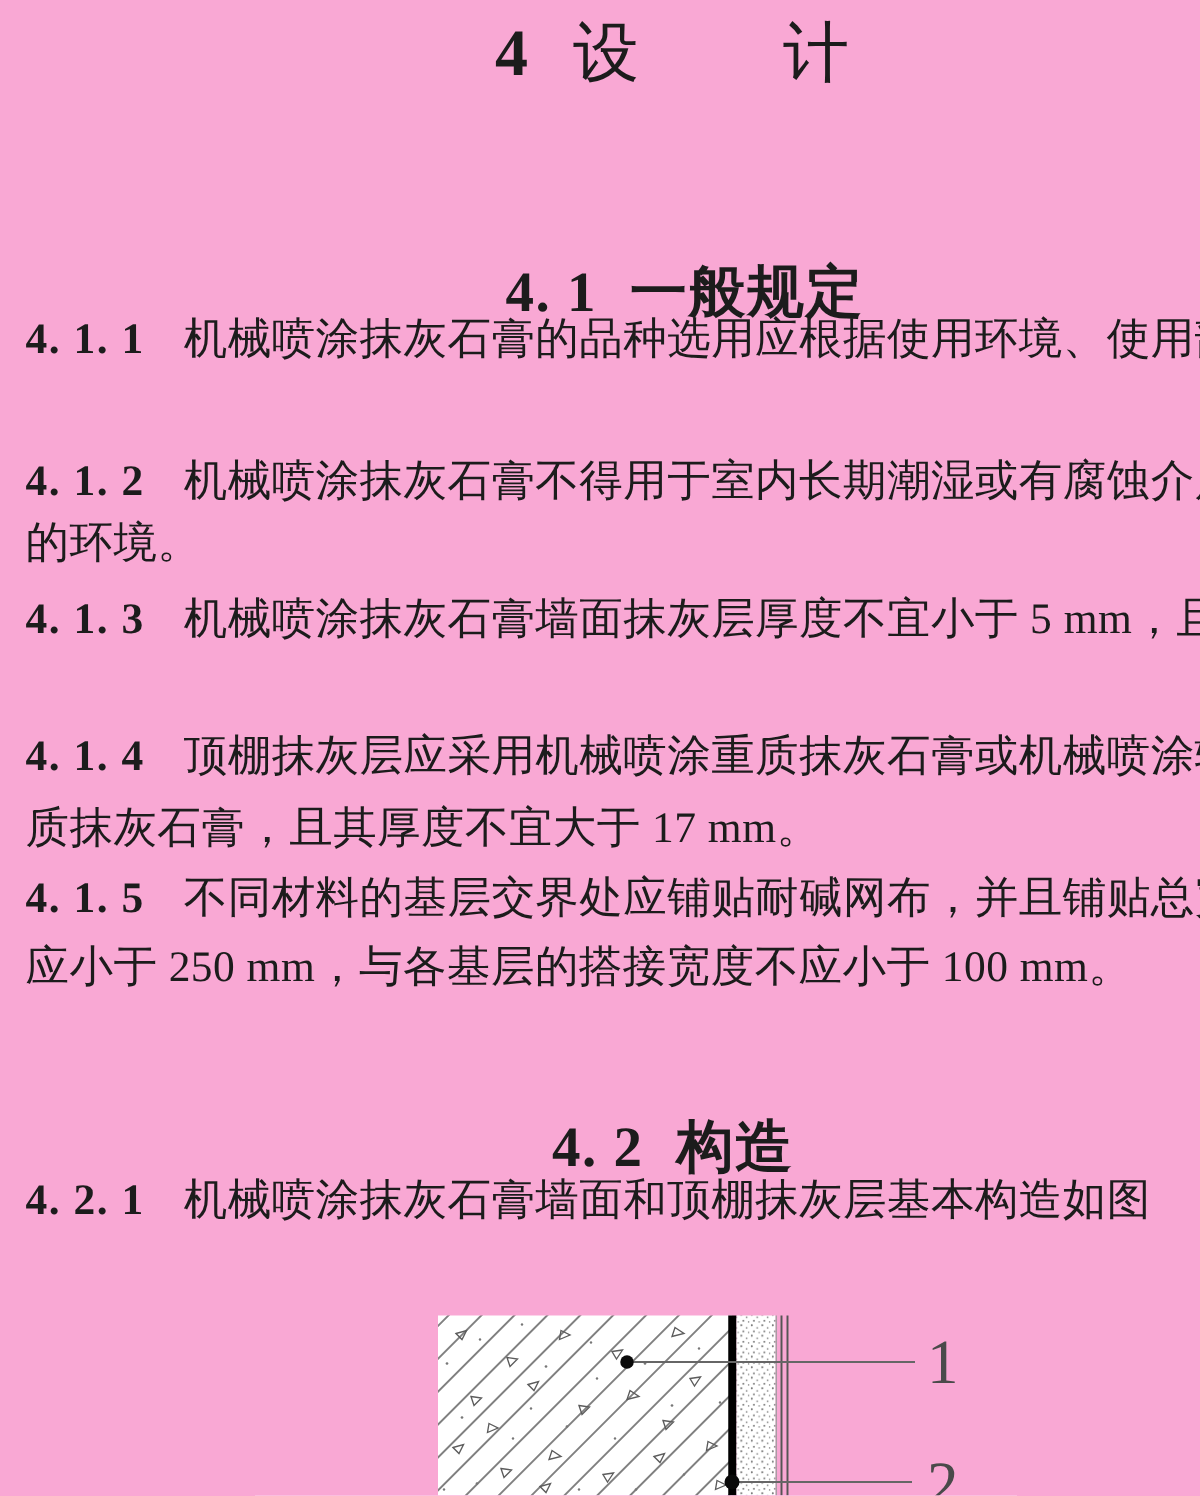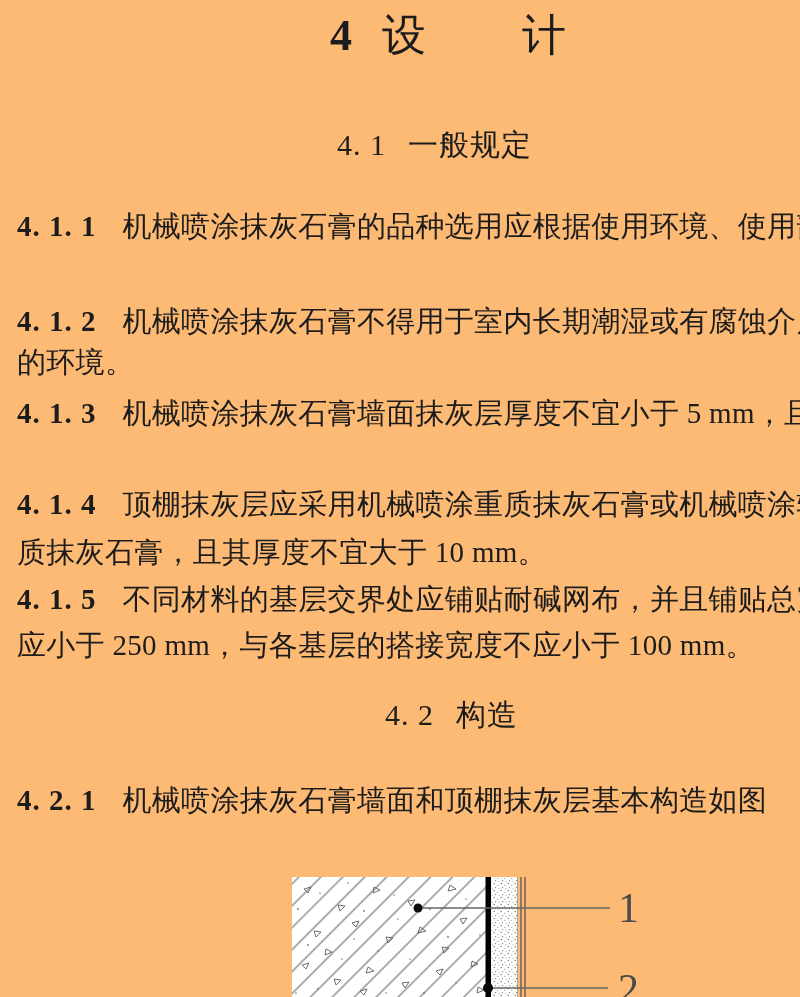--- a/index.html
+++ b/index.html
@@ -7,46 +7,46 @@
     width:800px;height:997px;
     background:#ffffff;
     font-family:"Liberation Serif","DejaVu Serif",serif;
     color:#1c1c1c;
     overflow:hidden;
     position:relative;
   }
   .page{
     position:absolute;left:0;top:0;
     width:800px;height:997px;
-    overflow:hidden;background:#fdba74;
+    overflow:hidden;background:#f9a8d4;
   }
   
   .chapter-title{
     position:absolute;left:330px;top:12px;
     white-space:nowrap;
     font-size:44px;line-height:1.1;
   }
   .chapter-title .ch-num{font-weight:700;}
   .chapter-title .ch-c1{margin-left:30px;}
   .chapter-title .ch-c2{margin-left:96px;}
   
   .sec-heading{
     position:absolute;white-space:nowrap;
-    font-size:30px;line-height:1.1;font-weight:400;
+    font-size:38px;line-height:1.1;font-weight:700;margin-top:47px;
   }
   .sec-heading .sec-num{
     font-family:"Liberation Serif","DejaVu Serif",serif;
     letter-spacing:1px;
   }
   .sec-heading .sec-title{
     font-family:"Liberation Sans","DejaVu Sans",sans-serif;
     margin-left:22px;letter-spacing:1px;
   }
   .sec-41{left:337px;top:128px;}
-  .sec-42{left:385px;top:698px;}
+  .sec-42{left:368px;top:698px;}
   
   .line{
     position:absolute;left:17px;
     font-size:29px;line-height:36px;
     white-space:nowrap;letter-spacing:0.3px;
   }
   .cnum{
     font-weight:700;
     margin-right:26px;letter-spacing:1px;text-align:center;
   }
@@ -86,21 +86,21 @@
   </div>
 
   <div class="line" style="top:395px">
     <span class="cnum">4. 1. 3</span><span>机械喷涂抹灰石膏墙面抹灰层厚度不宜小于 5 mm，且</span>
   </div>
 
   <div class="line" style="top:486px">
     <span class="cnum">4. 1. 4</span><span>顶棚抹灰层应采用机械喷涂重质抹灰石膏或机械喷涂轻</span>
   </div>
   <div class="line" style="top:534px">
-    <span>质抹灰石膏，且其厚度不宜大于 10 mm。</span>
+    <span>质抹灰石膏，且其厚度不宜大于 17 mm。</span>
   </div>
 
   <div class="line" style="top:581px">
     <span class="cnum">4. 1. 5</span><span>不同材料的基层交界处应铺贴耐碱网布，并且铺贴总宽</span>
   </div>
   <div class="line" style="top:627px">
     <span>应小于 250 mm，与各基层的搭接宽度不应小于 100 mm。</span>
   </div>
 
   <div class="sec-heading sec-42">

